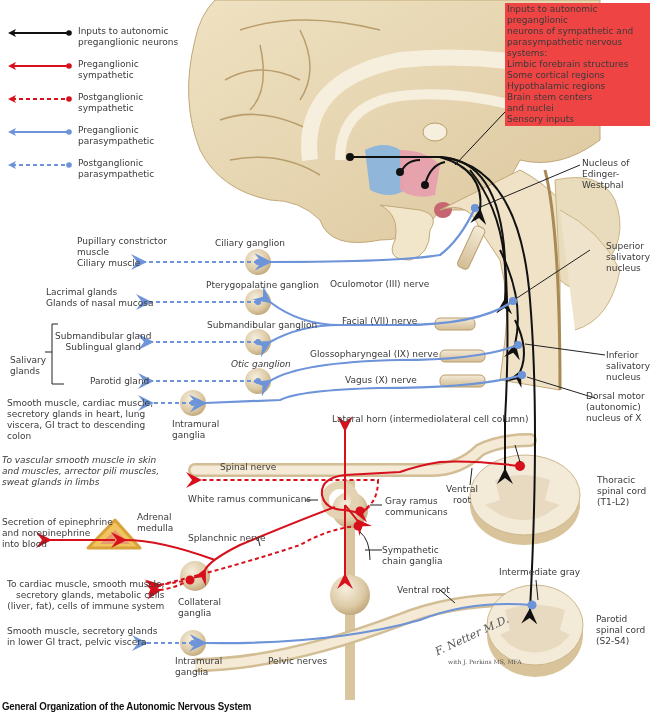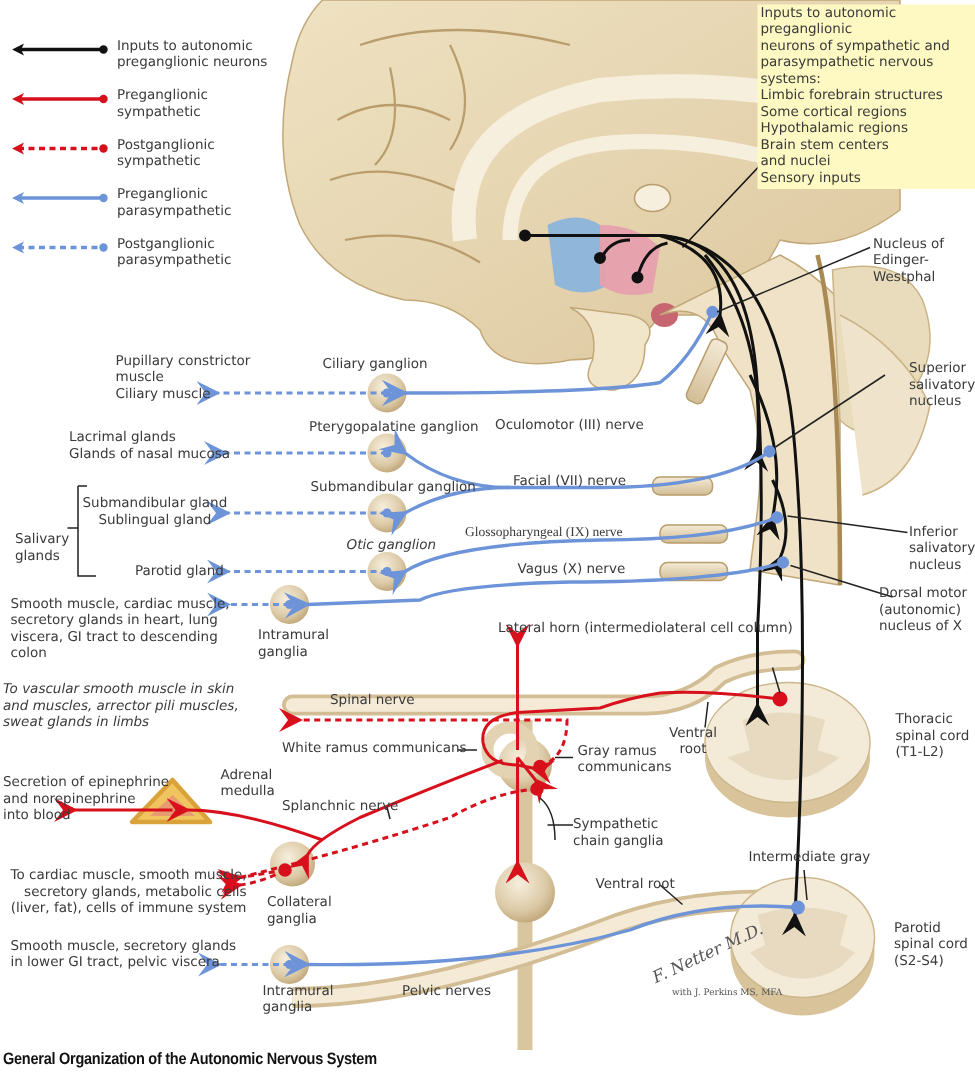--- a/index.html
+++ b/index.html
@@ -203,21 +203,21 @@
   <div class="lbl" style="left:78px;top:59px;">Preganglionic
 sympathetic</div>
   <div class="lbl" style="left:78px;top:92px;">Postganglionic
 sympathetic</div>
   <div class="lbl" style="left:78px;top:125px;">Preganglionic
 parasympathetic</div>
   <div class="lbl" style="left:78px;top:158px;">Postganglionic
 parasympathetic</div>
 </div>
 
-<div class="lbl" style="left:505px;top:3px;background:#fef9c3;padding:1px 2px;">Inputs to autonomic preganglionic
+<div class="lbl" style="left:505px;top:3px;background:#ef4444;padding:1px 2px;">Inputs to autonomic preganglionic
 neurons of sympathetic and
 parasympathetic nervous systems:
 Limbic forebrain structures
 Some cortical regions
 Hypothalamic regions
 Brain stem centers
 and nuclei
 Sensory inputs</div>
 <div class="lbl" style="left:582px;top:158px;">Nucleus of
 Edinger-Westphal</div>
@@ -239,21 +239,21 @@
 <div class="lbl" style="left:206px;top:280px;">Pterygopalatine ganglion</div>
 <div class="lbl" style="left:46px;top:287px;">Lacrimal glands
 Glands of nasal mucosa</div>
 <div class="lbl" style="left:207px;top:320px;">Submandibular ganglion</div>
 <div class="lbl" style="left:342px;top:316px;">Facial (VII) nerve</div>
 <div class="lbl r" style="left:55px;top:331px;">Submandibular gland
 Sublingual gland</div>
 <div class="lbl" style="left:10px;top:355px;">Salivary
 glands</div>
 <div class="lbl" style="left:231px;top:359px;font-style:italic;">Otic ganglion</div>
-<div class="lbl" style="left:310px;top:349px;font-family:Liberation Serif, serif;">Glossopharyngeal (IX) nerve</div>
+<div class="lbl" style="left:310px;top:349px;">Glossopharyngeal (IX) nerve</div>
 <div class="lbl" style="left:90px;top:376px;">Parotid gland</div>
 <div class="lbl" style="left:345px;top:375px;">Vagus (X) nerve</div>
 <div class="lbl" style="left:7px;top:398px;">Smooth muscle, cardiac muscle,
 secretory glands in heart, lung
 viscera, GI tract to descending
 colon</div>
 <div class="lbl" style="left:172px;top:419px;">Intramural
 ganglia</div>
 <div class="lbl" style="left:332px;top:414px;">Lateral horn (intermediolateral cell column)</div>
 
@@ -265,21 +265,21 @@
 <div class="lbl" style="left:385px;top:496px;">Gray ramus
 communicans</div>
 <div class="lbl c" style="left:446px;top:484px;">Ventral
 root</div>
 <div class="lbl" style="left:597px;top:475px;">Thoracic
 spinal cord
 (T1-L2)</div>
 <div class="lbl" style="left:2px;top:517px;">Secretion of epinephrine
 and norepinephrine
 into blood</div>
-<div class="lbl" style="left:147px;top:512px;">Adrenal
+<div class="lbl" style="left:137px;top:512px;">Adrenal
 medulla</div>
 <div class="lbl" style="left:188px;top:533px;">Splanchnic nerve</div>
 <div class="lbl" style="left:382px;top:545px;">Sympathetic
 chain ganglia</div>
 <div class="lbl" style="left:7px;top:579px;text-align:right;">To cardiac muscle, smooth muscle,
 secretory glands, metabolic cells
 (liver, fat), cells of immune system</div>
 <div class="lbl" style="left:178px;top:597px;">Collateral
 ganglia</div>
 <div class="lbl" style="left:458px;top:567px;padding-left:41px;">Intermediate gray</div>

